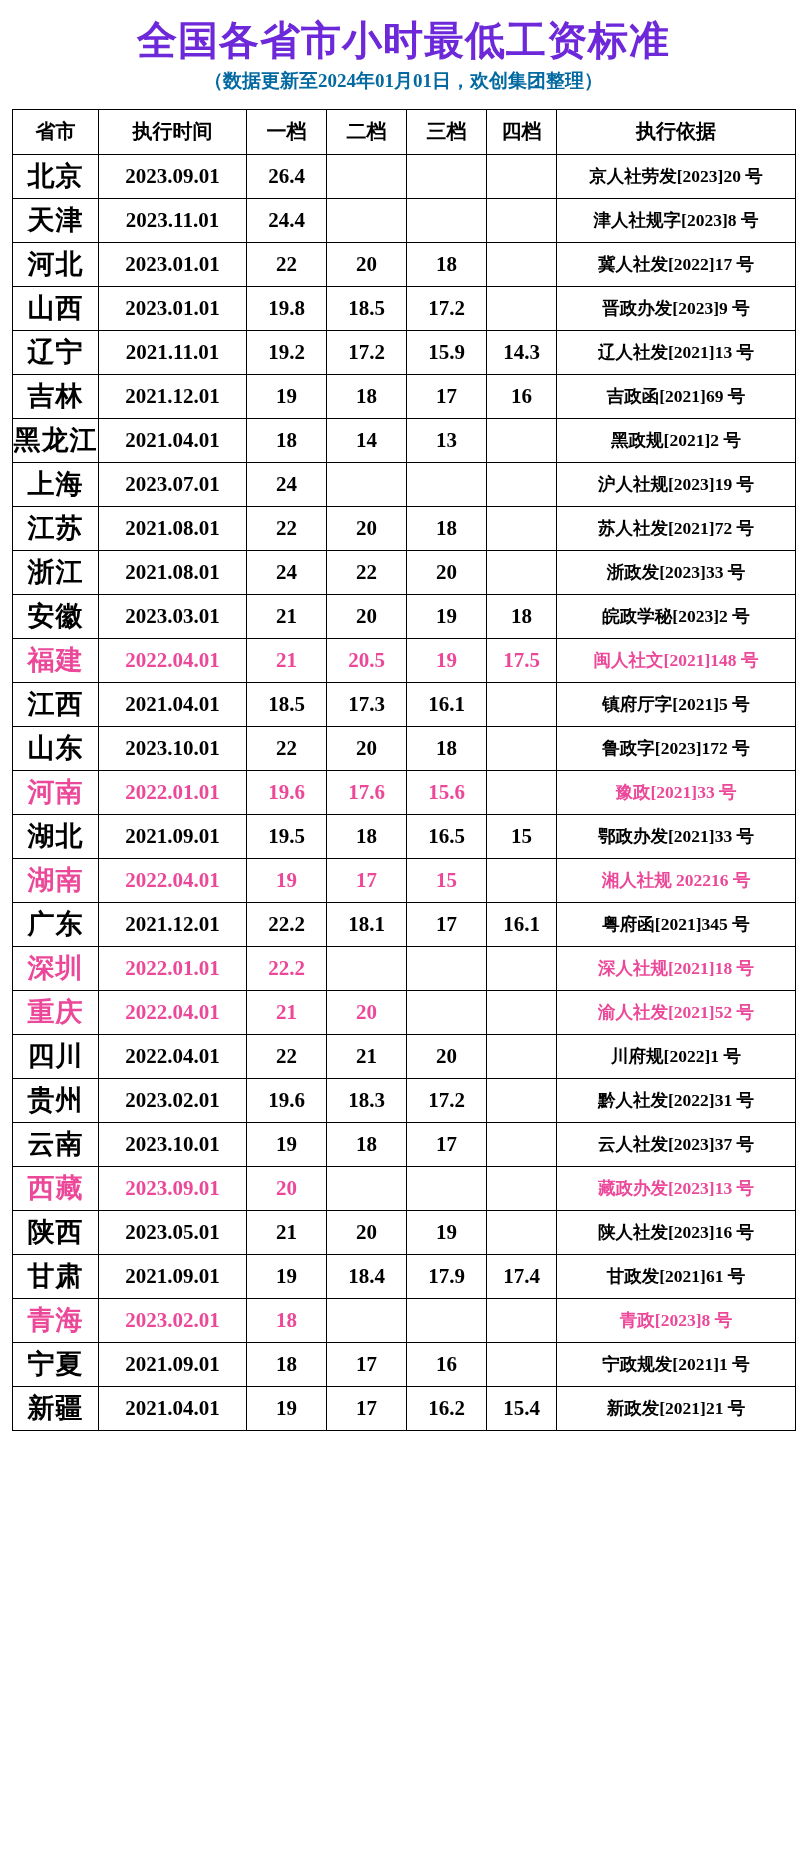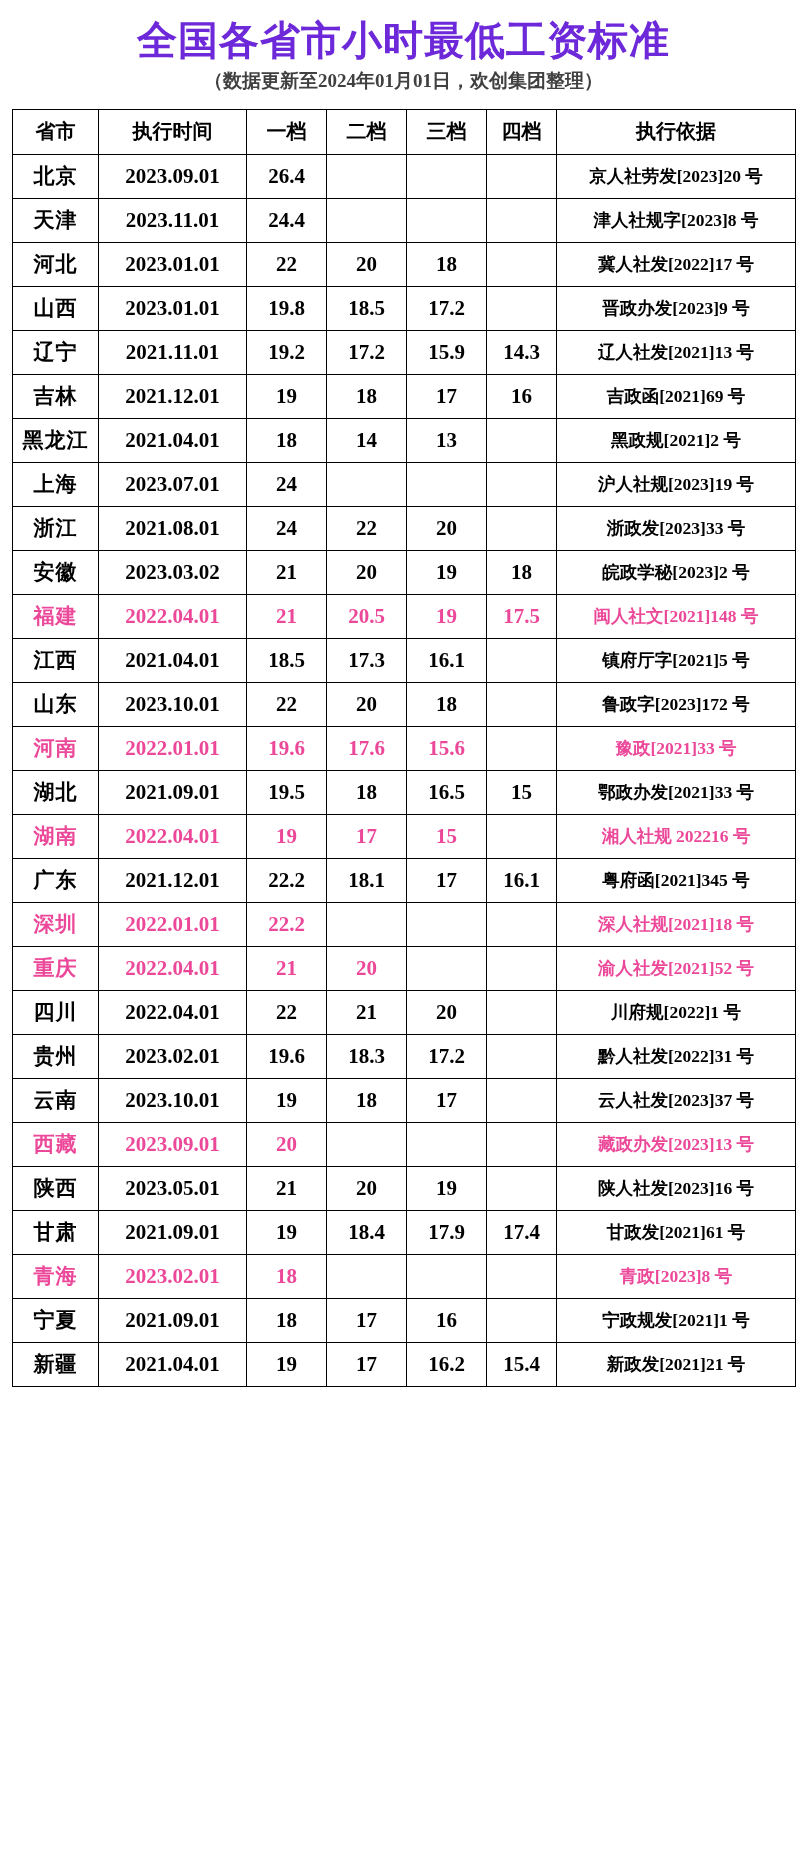--- a/index.html
+++ b/index.html
@@ -27,21 +27,21 @@
     margin: 4px 0 6px 0;
     color: #6d28d9;
   }
   .doc-subtitle {
     text-align: center;
     font-family: "Liberation Serif", "DejaVu Serif", serif;
     font-weight: bold;
     font-size: 19px;
     line-height: 1.2;
     margin: 0 0 10px 0;
-    color: #404040;
+    color: #0369a1;
   }
   table.wage-table {
     border-collapse: collapse;
     width: 783px;
     margin: 16px auto;
     table-layout: fixed;
     padding-left: 40px;
   }
   table.wage-table th,
   table.wage-table td {
@@ -62,21 +62,21 @@
   }
   col.c-prov { width: 86px; }
   col.c-date { width: 148px; }
   col.c-t1   { width: 80px; }
   col.c-t2   { width: 80px; }
   col.c-t3   { width: 80px; }
   col.c-t4   { width: 70px; }
   col.c-basis{ width: 239px; }
 
   td.prov {
-    font-size: 21px;
+    font-size: 27px;
     letter-spacing: 1px;
   }
   td.date {
     font-size: 21px;
     letter-spacing: 0px;
     font-family: "Liberation Serif", "DejaVu Serif", serif;
   }
   td.tier {
     font-size: 21px;
   }
@@ -183,31 +183,40 @@
         <tr>
           <td class="prov">上海</td>
           <td class="date">2023.07.01</td>
           <td class="tier">24</td>
           <td class="tier"></td>
           <td class="tier"></td>
           <td class="tier"></td>
           <td class="basis">沪人社规[2023]19 号</td>
         </tr>
         <tr>
+          <td class="prov">江苏</td>
+          <td class="date">2021.08.01</td>
+          <td class="tier">22</td>
+          <td class="tier">20</td>
+          <td class="tier">18</td>
+          <td class="tier"></td>
+          <td class="basis">苏人社发[2021]72 号</td>
+        </tr>
+        <tr>
           <td class="prov">浙江</td>
           <td class="date">2021.08.01</td>
           <td class="tier">24</td>
           <td class="tier">22</td>
           <td class="tier">20</td>
           <td class="tier"></td>
           <td class="basis">浙政发[2023]33 号</td>
         </tr>
         <tr>
           <td class="prov">安徽</td>
-          <td class="date">2023.03.02</td>
+          <td class="date">2023.03.01</td>
           <td class="tier">21</td>
           <td class="tier">20</td>
           <td class="tier">19</td>
           <td class="tier">18</td>
           <td class="basis">皖政学秘[2023]2 号</td>
         </tr>
         <tr class="faint">
           <td class="prov">福建</td>
           <td class="date">2022.04.01</td>
           <td class="tier">21</td>

